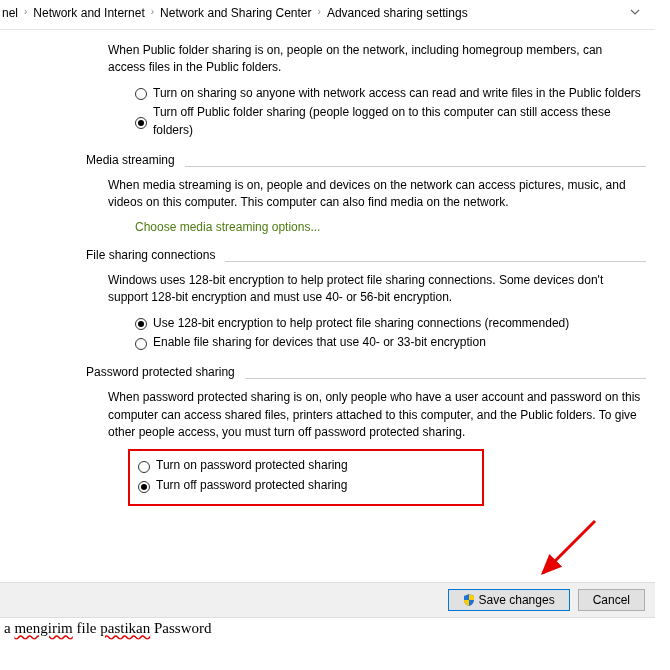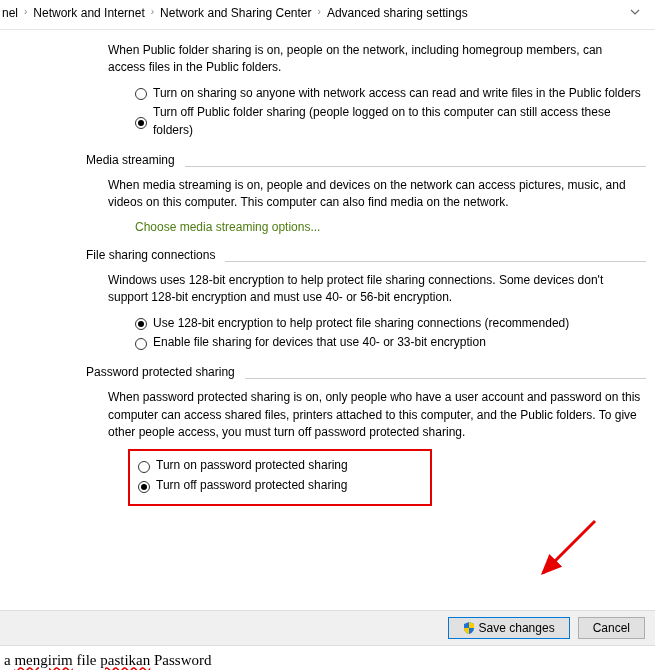--- a/index.html
+++ b/index.html
@@ -84,28 +84,28 @@
     .link {
       color: #4d7c0f;
       cursor: pointer;
       margin-left: 135px;
       display: inline-block;
     }
     .red-box {
       border: 2px solid #e60000;
       margin: 6px 0 0 128px;
       padding: 6px 8px 8px 8px;
-      width: 304px;
+      width: 356px;
     }
     .red-box .radio-group {
       margin: 0;
     }
     .btn-bar {
       position: absolute;
-      top: 610px;
+      top: 582px;
       left: 0;
       width: 655px;
       background: #f0f0f0;
       border-top: 1px solid #ddd;
       border-bottom: 1px solid #ddd;
       padding: 6px 10px;
       display: flex;
       justify-content: flex-end;
       gap: 8px;
     }
@@ -129,21 +129,21 @@
       height: 12px;
     }
     .arrow-svg {
       position: absolute;
       top: 513px;
       left: 535px;
       pointer-events: none;
     }
     .below-text {
       position: absolute;
-      top: 652px;
+      top: 620px;
       left: 4px;
       font-family: "Times New Roman", serif;
       font-size: 15px;
     }
     .below-text .u {
       text-decoration: underline;
       text-decoration-color: #e60000;
       text-decoration-style: wavy;
     }
   </style>

